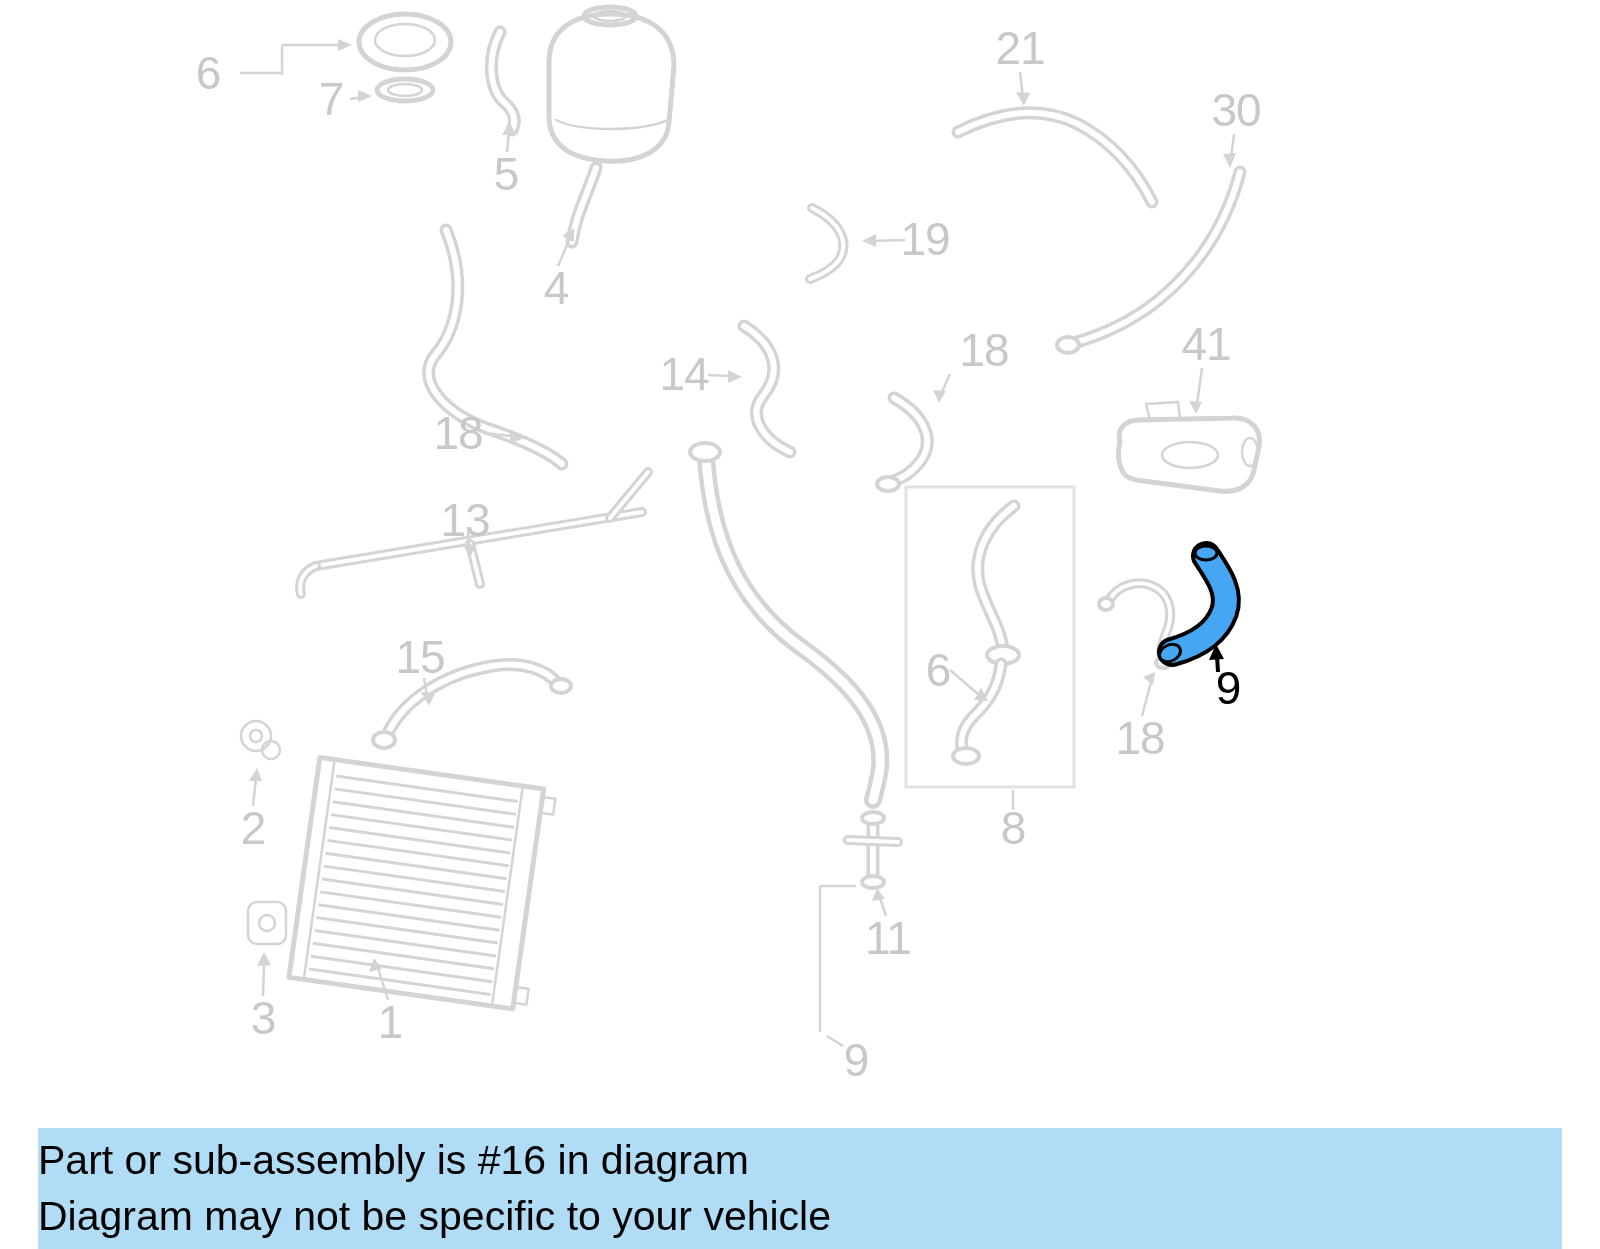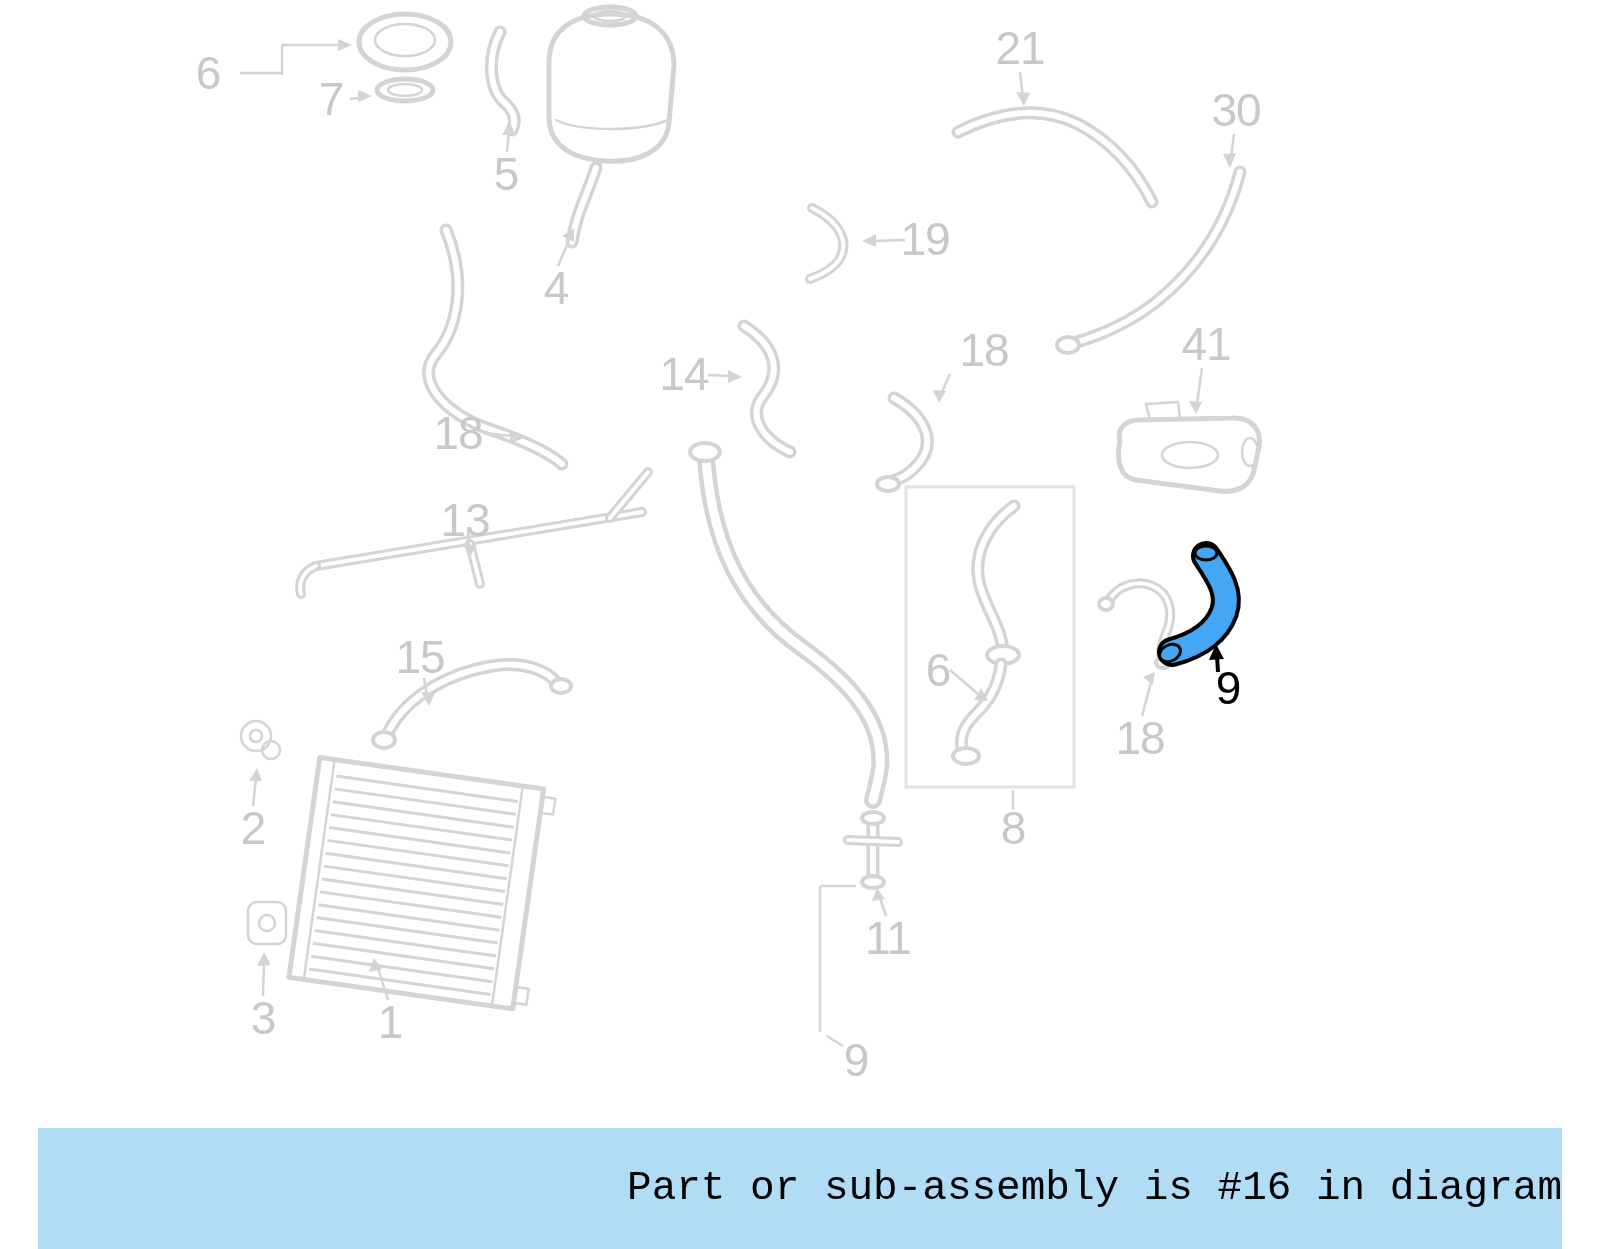--- a/index.html
+++ b/index.html
@@ -31,22 +31,22 @@
   .callout{
     position:absolute;transform:translate(-50%,-50%);
     font-size:46px;color:var(--callout_text,#c8c8c8);
     letter-spacing:-1px;white-space:nowrap;user-select:none;
   }
   .callout.black{color:var(--highlight_outline,#000);}
   
   .banner{
     position:absolute;left:38px;right:38px;top:1128px;bottom:0;
     background:var(--banner_background,#b0dcf6);
-    display:flex;flex-direction:column;align-items:flex-end;justify-content:center;
-    color:var(--banner_text,#000);font-size:41px;line-height:1.35;text-align:center;font-family:Liberation Mono, monospace;
+    display:flex;flex-direction:column;align-items:flex-start;justify-content:center;
+    color:var(--banner_text,#000);font-size:41px;line-height:1.35;text-align:center;
   }
 </style>
 </head>
 <body>
 
 <div class="screen">
 
   <svg width="1600" height="1130" viewBox="0 0 1600 1130">
 
     <g>
@@ -281,15 +281,16 @@
   <span class="callout black" style="left:1228px;top:688px">9</span>
   <span class="callout" style="left:1140px;top:738px">18</span>
   <span class="callout" style="left:984px;top:350px">18</span>
   <span class="callout" style="left:925px;top:239px">19</span>
   <span class="callout" style="left:1236px;top:110px">30</span>
   <span class="callout" style="left:1020px;top:48px">21</span>
   <span class="callout" style="left:1206px;top:344px">41</span>
 
   <div class="banner">
     <div>Part or sub-assembly is #16 in diagram</div>
+    <div>Diagram may not be specific to your vehicle</div>
   </div>
 
 </div>
 
 </body></html>

